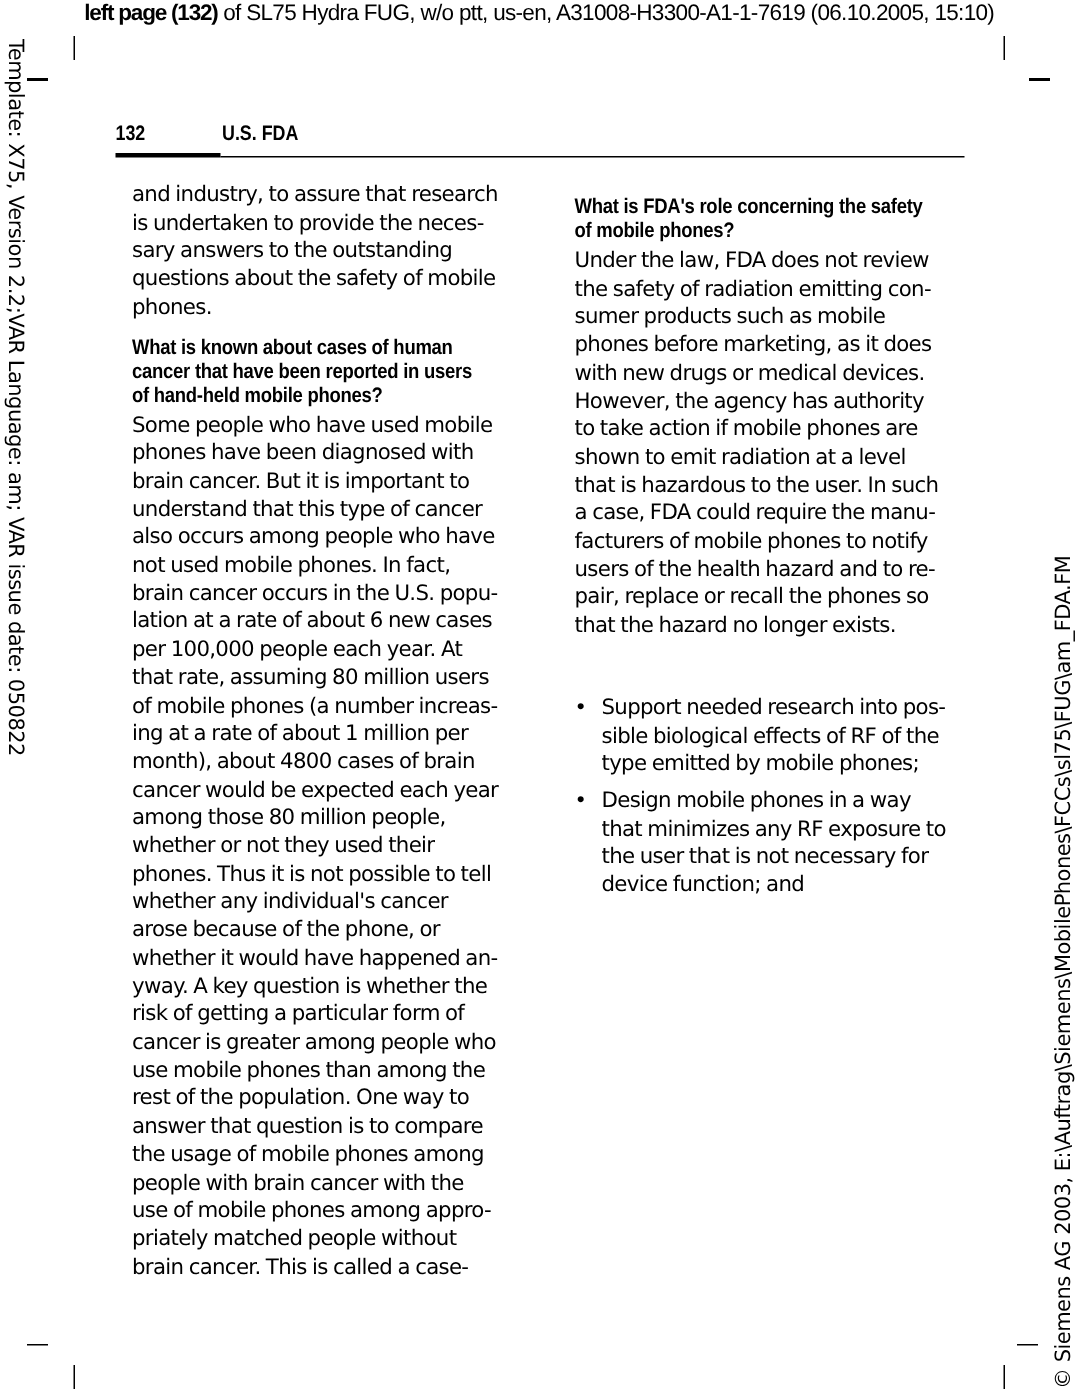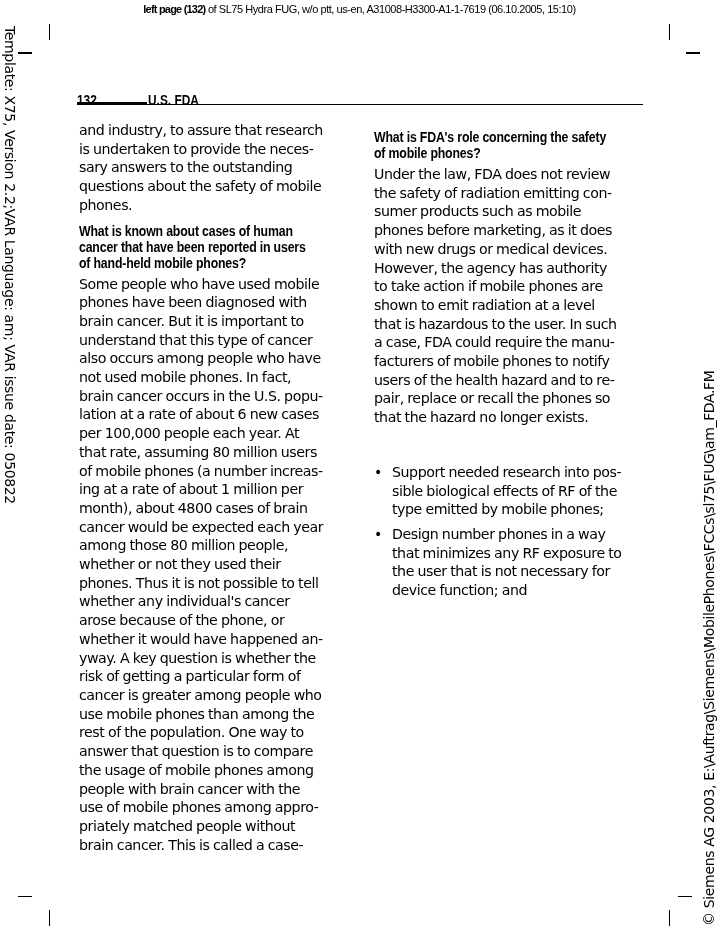--- a/index.html
+++ b/index.html
@@ -15,21 +15,21 @@
       color: #000;
       font-family: "DejaVu Sans", sans-serif;
     }
     .topline {
       position: absolute;
       left: 0;
       top: 0;
       width: 719px;
       text-align: center;
       font-family: "Liberation Sans", sans-serif;
-      font-size: 11px;
+      font-size: 15px;
       letter-spacing: -0.45px;
       line-height: 18px;
       white-space: nowrap;
     }
     .topline b {
       font-weight: bold;
       letter-spacing: -0.8px;
     }
     .side-left {
       position: absolute;
@@ -55,21 +55,21 @@
       white-space: nowrap;
       letter-spacing: -0.35px;
     }
     .crop {
       position: absolute;
       background: #000;
     }
     .header {
       position: absolute;
       left: 77px;
-      top: 92px;
+      top: 80px;
       width: 566px;
       height: 28px;
     }
     .header .num {
       position: absolute;
       left: 0;
       top: 0;
       font-family: "Liberation Sans", sans-serif;
       font-weight: bold;
       font-size: 14px;
@@ -99,20 +99,21 @@
       left: 147px;
       top: 104px;
       width: 496px;
       height: 1px;
       background: #000;
     }
     .col {
       position: absolute;
       top: 121px;
       width: 275px;
+      margin-left: 9px;
     }
     .col.left { left: 79px; }
     .col.right { left: 374px; }
     p.body {
       margin: 0;
       font-family: "DejaVu Sans", sans-serif;
       font-size: 14.2px;
       line-height: 18.7px;
       letter-spacing: -0.45px;
       word-spacing: -0.5px;
@@ -235,19 +236,19 @@
   <div class="gap"></div>
   <ul class="bullets">
     <li>
       <span class="dot">•</span>
       <p class="body">Support needed research into pos-
 sible biological effects of RF of the
 type emitted by mobile phones;</p>
     </li>
     <li>
       <span class="dot">•</span>
-      <p class="body">Design number phones in a way
+      <p class="body">Design mobile phones in a way
 that minimizes any RF exposure to
 the user that is not necessary for
 device function; and</p>
     </li>
   </ul>
 </div>
 
 </body></html>

